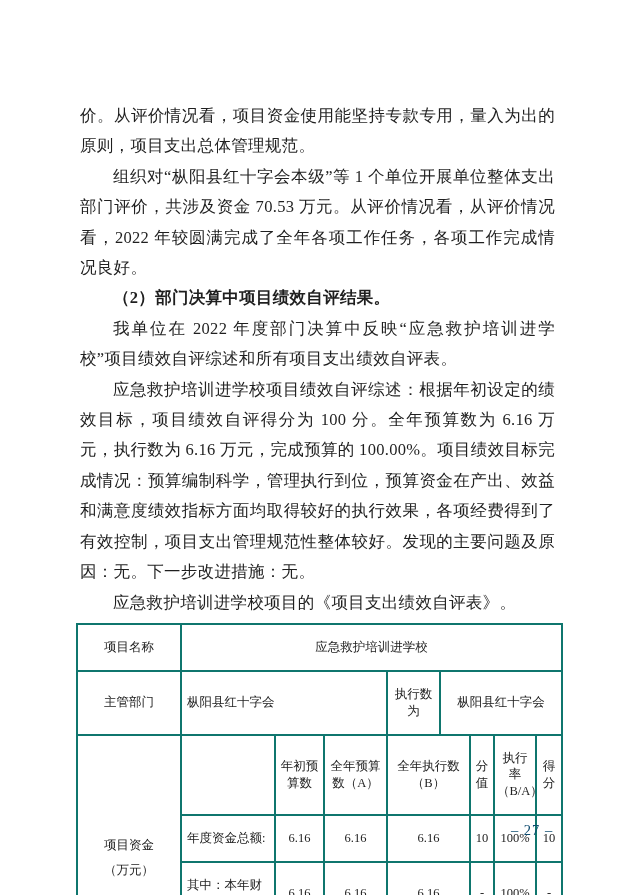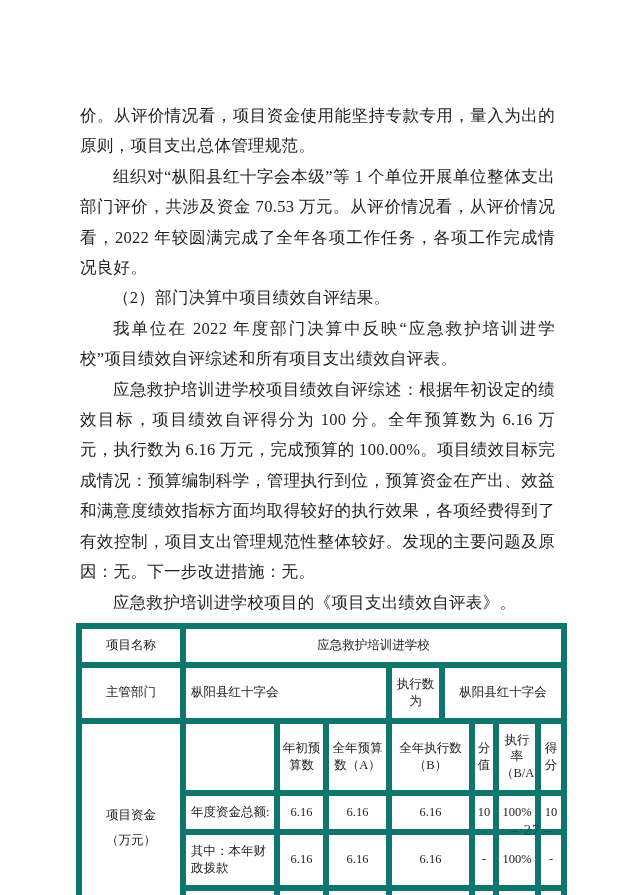--- a/index.html
+++ b/index.html
@@ -21,35 +21,35 @@
     width: 475px;
   }
   .para {
     font-size: 16.5px;
     line-height: 30.4px;
     text-align: justify;
     text-justify: inter-ideograph;
     letter-spacing: 0.3px;
   }
   .para.indent { text-indent: 2em; }
-  .para.bold { font-weight: normal; }
+  .para.bold { font-weight: bold; }
   table.eval {
     margin-top: 5px;
     margin-left: -4px;
     width: 485px;
     border-collapse: collapse;
     table-layout: fixed;
     font-size: 12.5px;
     color: #222;
   }
   table.eval td {
-    border: 6px solid #0f766e;
+    border: 2px solid #0f766e;
     text-align: center;
     vertical-align: middle;
-    padding: 8px 2px;
+    padding: 14px 2px;
     line-height: 1.35;
     overflow: hidden;
   }
   table.eval td.left { text-align: left; padding-left: 5px; }
   .blockline { display: block; margin-top: 8px; }
   .page-number {
     position: absolute;
     left: 497px; top: 822px;
     width: 70px;
     text-align: center;

